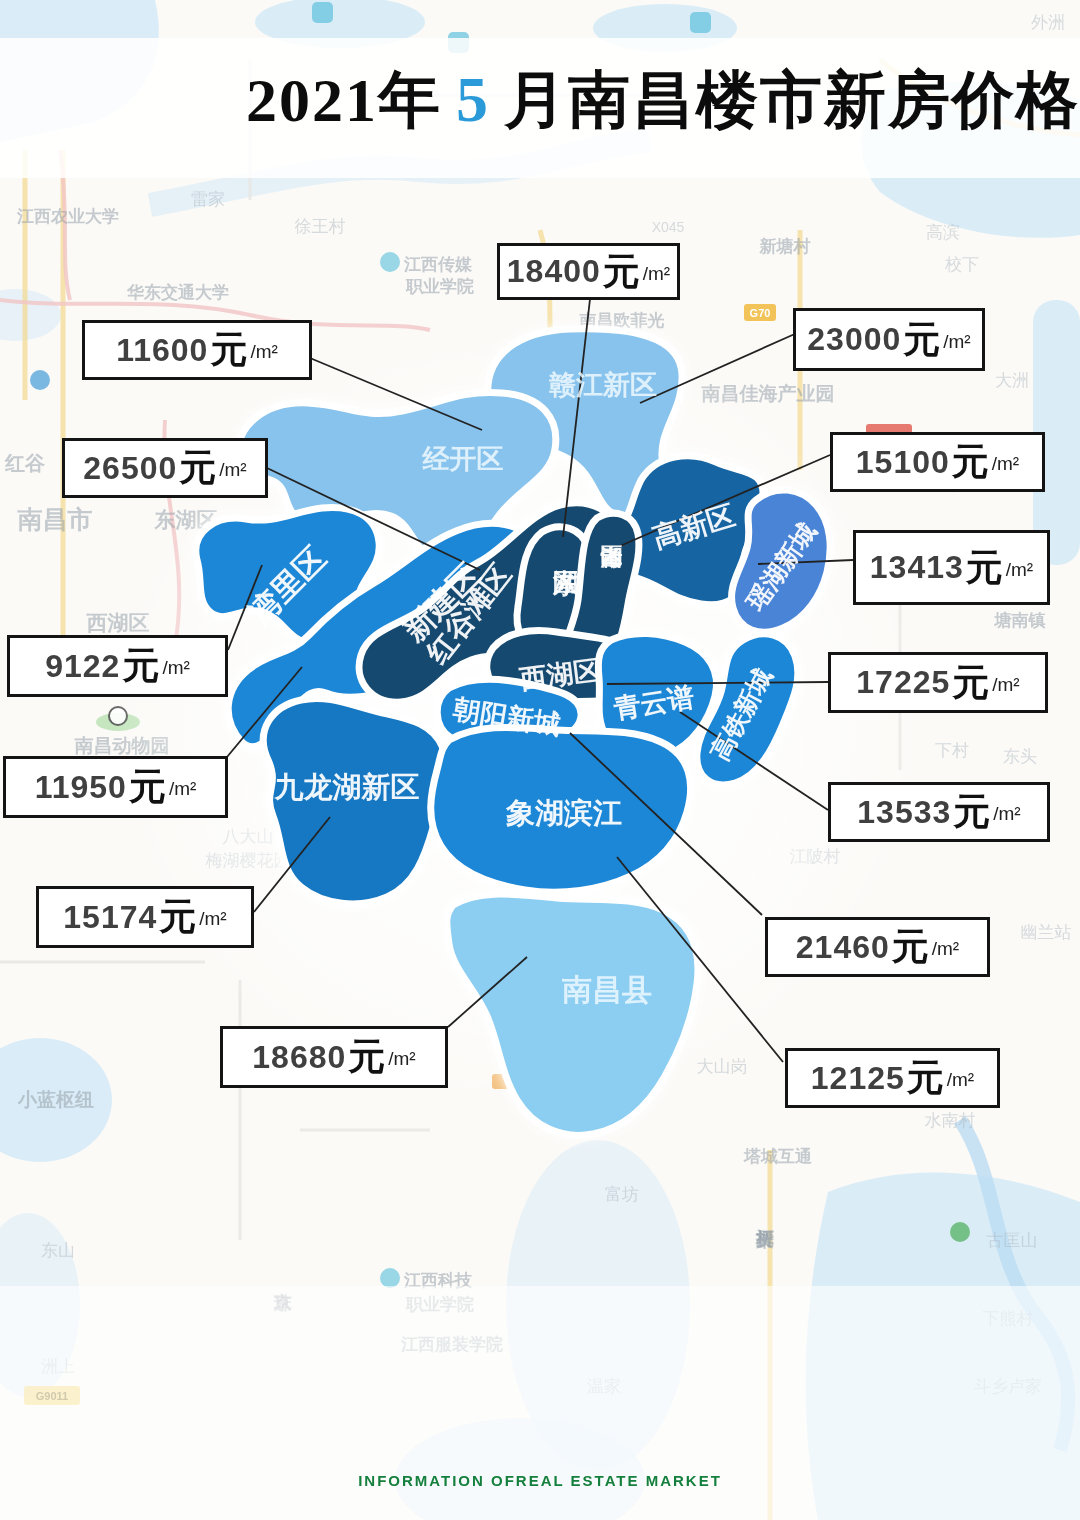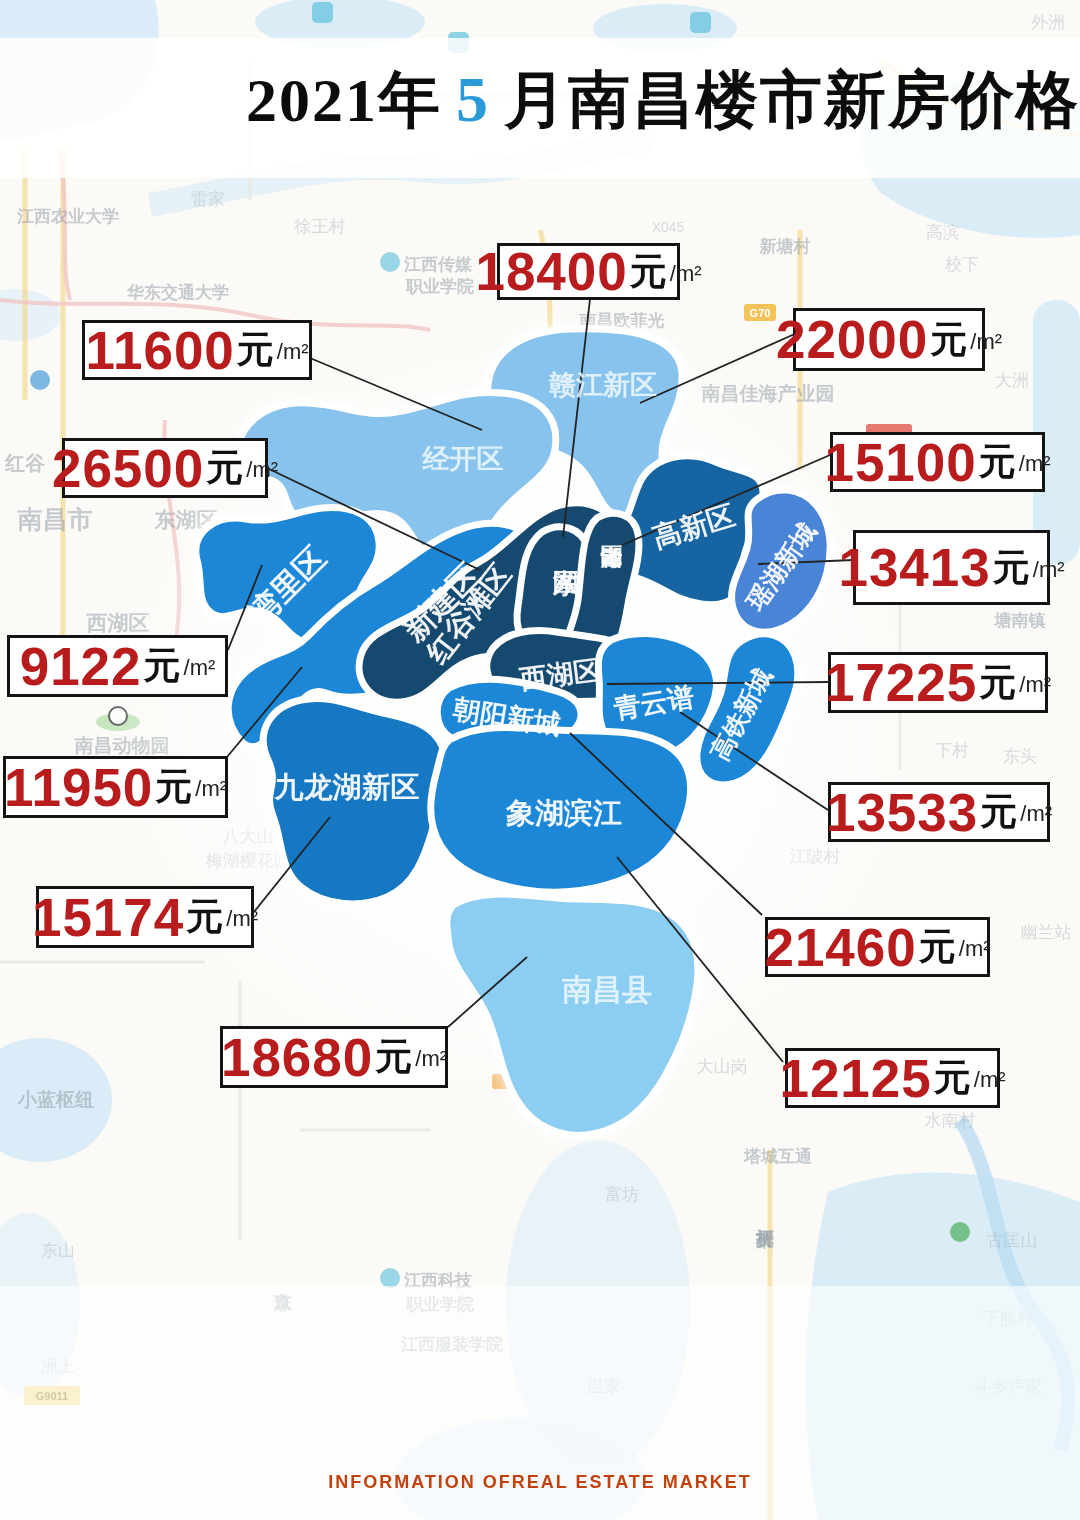--- a/index.html
+++ b/index.html
@@ -17,23 +17,23 @@
     white-space:nowrap;
   }
   .title .month{color:#2b9ad8; padding:0 14px; font-size:64px;}
   
   .price-box{
     position:absolute; box-sizing:border-box;
     background:#ffffff; border:3px solid #141414;
     display:flex; align-items:center; justify-content:center;
     white-space:nowrap; z-index:30;
   }
-  .price-box .num{font-size:53px; font-weight:700; color:#b91c1c; letter-spacing:1px;}
+  .price-box .num{font-size:32px; font-weight:700; color:#404040; letter-spacing:1px;}
   .price-box .yuan{font-size:37px; font-weight:700; color:#111; margin-left:2px;}
-  .price-box .per{font-size:22px; font-weight:400; color:#222; margin-left:3px; padding-top:4px;}
+  .price-box .per{font-size:19px; font-weight:400; color:#222; margin-left:3px; padding-top:4px;}
   
   text{font-family:"Liberation Sans","DejaVu Sans",sans-serif;}
   .dl{fill:#ffffff; fill-opacity:.93; font-weight:700; text-anchor:middle;}
   .dl-soft{fill:#f2fbff; fill-opacity:.8; font-weight:700; text-anchor:middle;}
   .vert{writing-mode:vertical-rl; text-orientation:upright; glyph-orientation-vertical:0;}
   .bg-lab{fill:#97a2ac; fill-opacity:.55; text-anchor:middle; font-weight:700;}
   .bg-lab-lite{fill:#a9b3bc; fill-opacity:.45; text-anchor:middle;}
   .bg-lab-blue{fill:#8fb4d6; fill-opacity:.6; text-anchor:middle; font-weight:700;}
   .bg-badge-txt{fill:#ffffff; text-anchor:middle; font-weight:700;}
   
@@ -45,21 +45,21 @@
     position:absolute; left:0; top:1392px; width:1080px; text-align:center; z-index:40;
     white-space:nowrap;
   }
   .logo-cjk{font-size:61px; font-weight:900; color:#28567c; letter-spacing:3px; display:inline-block; vertical-align:middle;}
   .logo-diamond{
     display:inline-block; width:15px; height:15px; background:#cd8a2f;
     transform:rotate(45deg); margin:0 10px 6px 10px; vertical-align:middle;
   }
   .logo-tag{
     position:absolute; left:0; top:1472px; width:1080px; text-align:center; z-index:40;
-    font-size:18px; font-weight:700; color:#c2410c; letter-spacing:2px;
+    font-size:15px; font-weight:700; color:#15803d; letter-spacing:2px;
   }
 </style>
 </head>
 <body>
 
 <div id="stage">
 
   <svg width="1080" height="1520" viewBox="0 0 1080 1520">
     <defs>
       <radialGradient id="wg">
@@ -244,21 +244,21 @@
   </svg>
 
   <div class="title"><span>2021年</span><span class="month">5</span><span>月南昌楼市新房价格</span></div>
 
   <div class="price-box" style="left:497px;top:243px;width:183px;height:57px">
       <span class="num">18400</span>
       <span class="yuan">元</span>
       <span class="per">/m²</span>
     </div>
   <div class="price-box" style="left:793px;top:308px;width:192px;height:63px">
-      <span class="num">22000</span>
+      <span class="num">23000</span>
       <span class="yuan">元</span>
       <span class="per">/m²</span>
     </div>
   <div class="price-box" style="left:82px;top:320px;width:230px;height:60px">
       <span class="num">11600</span>
       <span class="yuan">元</span>
       <span class="per">/m²</span>
     </div>
   <div class="price-box" style="left:62px;top:438px;width:206px;height:60px">
       <span class="num">26500</span>

